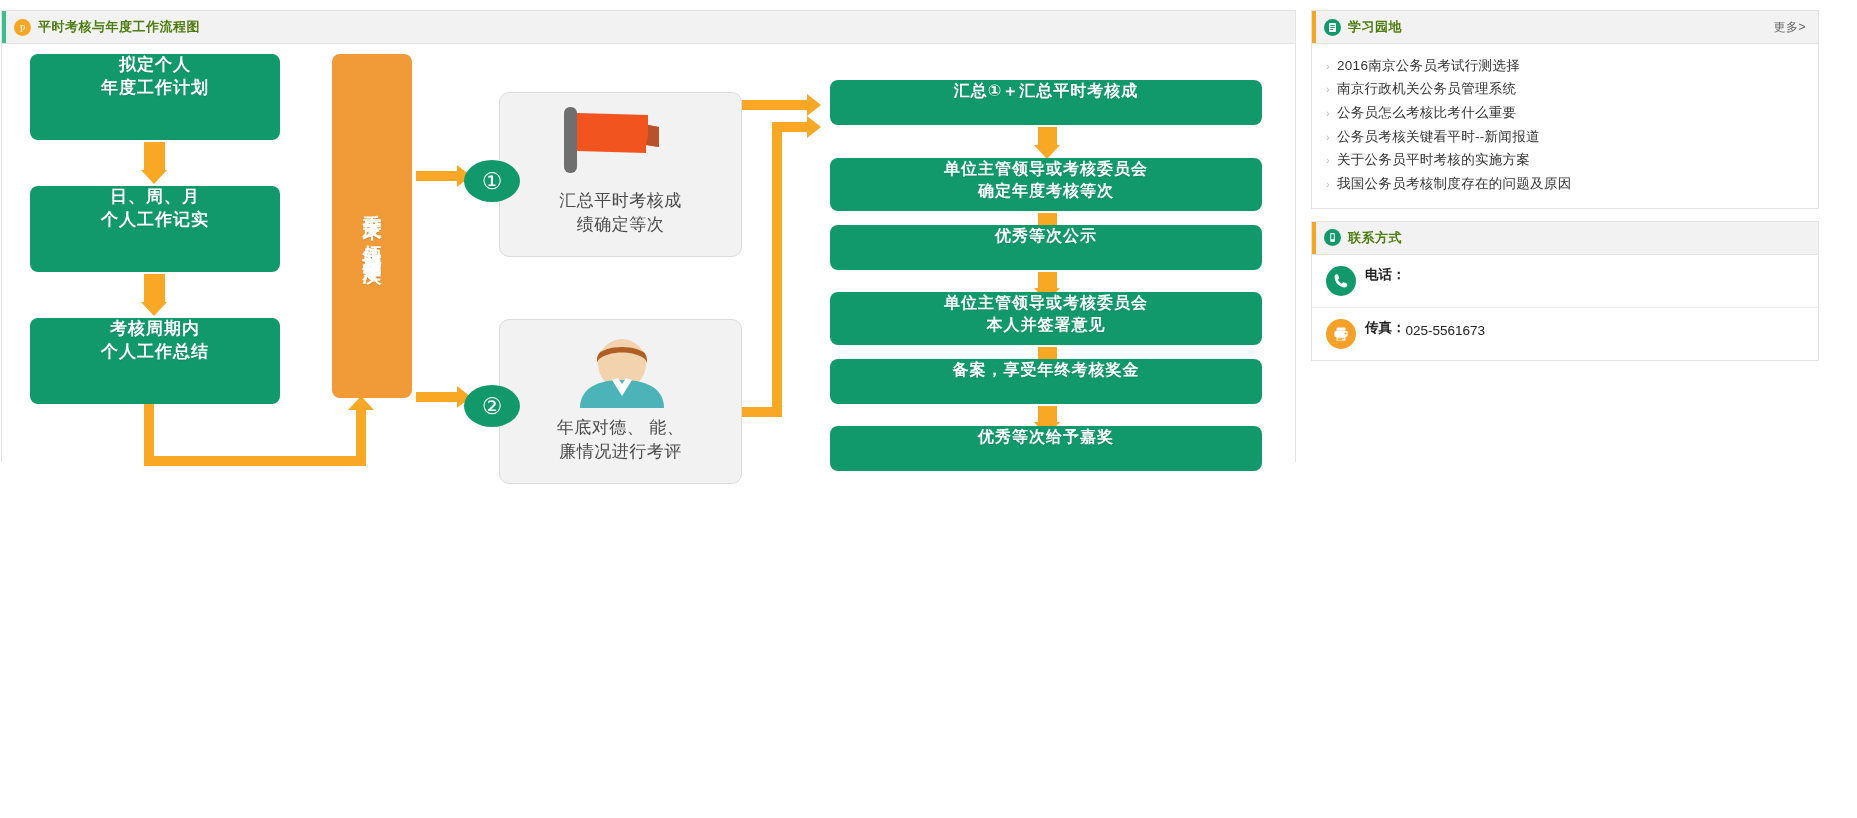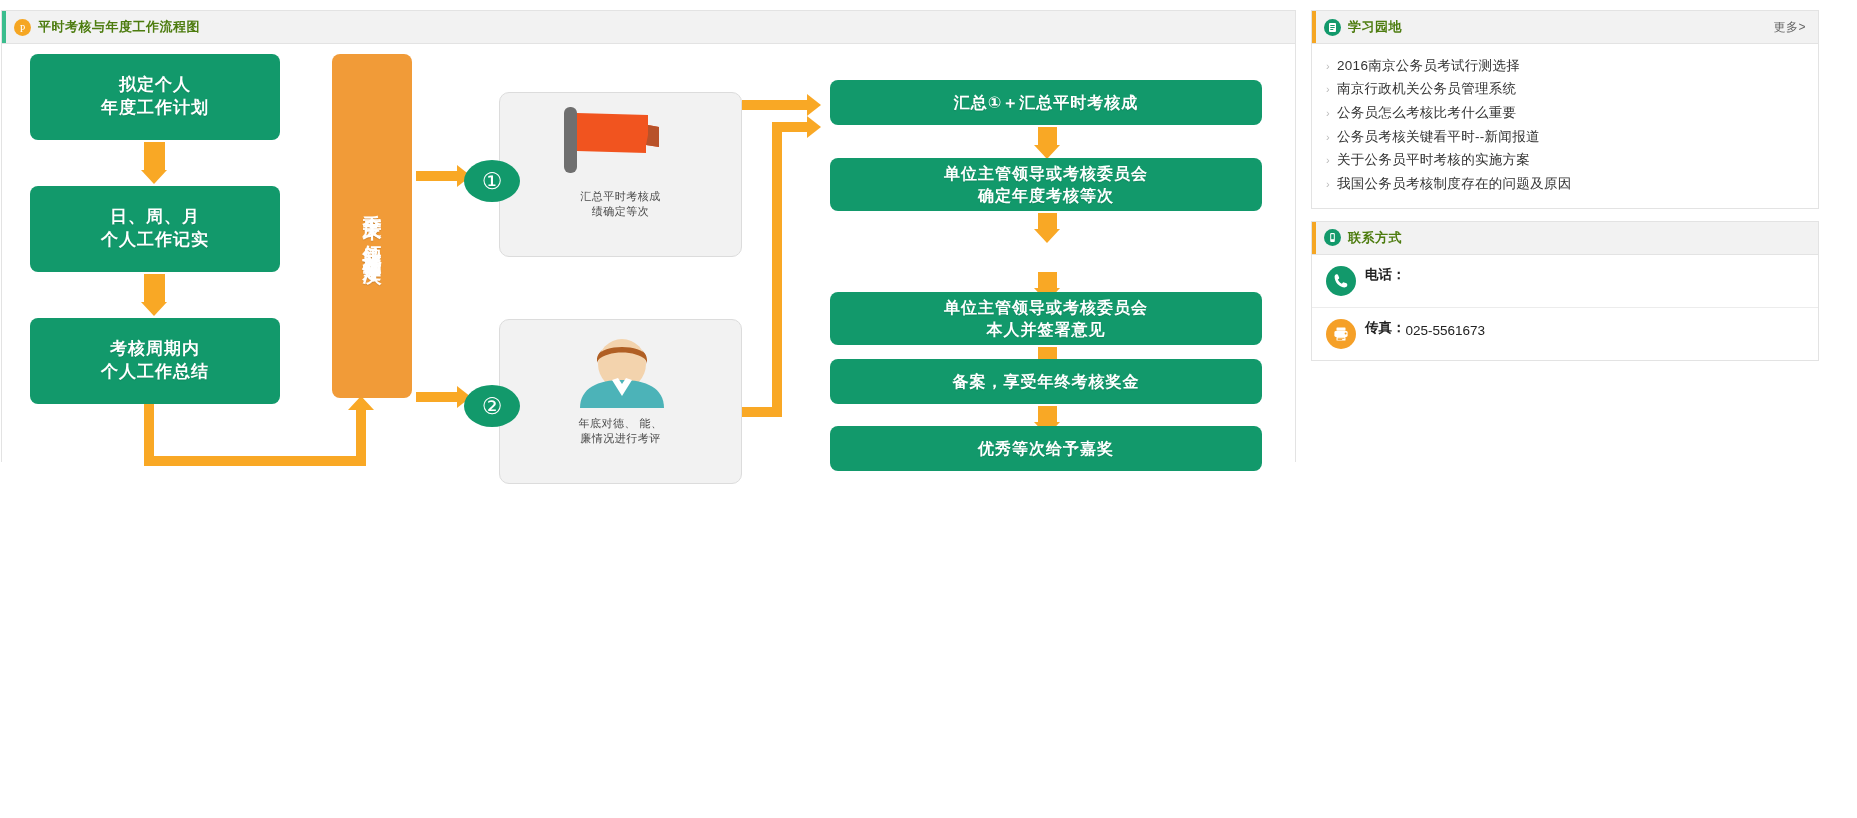--- a/index.html
+++ b/index.html
@@ -33,42 +33,42 @@
   
   #flow-panel {
     position:absolute; left:1px; top:10px; width:1295px; height:452px;
   }
   #flow-panel .panel-head .accent { background:#3bbd8e; }
   #flow-body { position:relative; width:100%; height:418px; background:#fff; }
 
   
   .gbox {
     position:absolute; background:#12996b; border-radius:8px;
-    color:#fff; display:flex; align-items:center; justify-content:center;
+    color:#fff; display:flex; align-items:flex-start; justify-content:center;
     text-align:center; font-size:17px; font-weight:bold; line-height:1.35;
     letter-spacing:1px;
     text-shadow: 0 1px 1px rgba(0,0,0,.12);
   }
   .gbox.small { font-size:16px; }
 
   .orange-bar {
     position:absolute; background:#f19b38; border-radius:8px;
     color:#fff; font-size:19px; font-weight:bold; letter-spacing:3px;
     writing-mode: vertical-rl; text-orientation: upright;
     display:flex; align-items:center; justify-content:center;
     text-shadow: 0 1px 1px rgba(0,0,0,.12);
   }
 
   .card {
     position:absolute; background:#f2f2f2; border:1px solid #dcdcdc;
     border-radius:10px;
   }
   .card-caption {
     position:absolute; left:0; right:0; text-align:center;
-    font-size:11px; color:#4a4a4a; line-height:1.4; letter-spacing:.5px;
+    font-size:17px; color:#4a4a4a; line-height:1.4; letter-spacing:.5px;
   }
 
   .numbadge {
     position:absolute; width:56px; height:42px; border-radius:50%;
     background:#12996b; color:#fff; display:flex;
     align-items:center; justify-content:center;
     font-size:23px; line-height:1; z-index:5;
   }
 
   
@@ -229,20 +229,25 @@
 
       <div class="gbox small" style="left:828px; top:114px; width:432px; height:53px;">
         <div>
           <div>单位主管领导或考核委员会</div>
           <div>确定年度考核等次</div>
         </div>
       </div>
       <div class="arrow-shaft" style="left:1036px; top:169px; width:19px; height:18px;"></div>
       <div class="arrow-head-down" style="left:1032px; top:185px;"></div>
 
+      <div class="gbox small" style="left:828px; top:181px; width:432px; height:45px;">
+        <div>
+            <div>优秀等次公示</div>
+          </div>
+      </div>
       <div class="arrow-shaft" style="left:1036px; top:228px; width:19px; height:18px;"></div>
       <div class="arrow-head-down" style="left:1032px; top:244px;"></div>
 
       <div class="gbox small" style="left:828px; top:248px; width:432px; height:53px;">
         <div>
           <div>单位主管领导或考核委员会</div>
           <div>本人并签署意见</div>
         </div>
       </div>
       <div class="arrow-shaft" style="left:1036px; top:303px; width:19px; height:18px;"></div>

